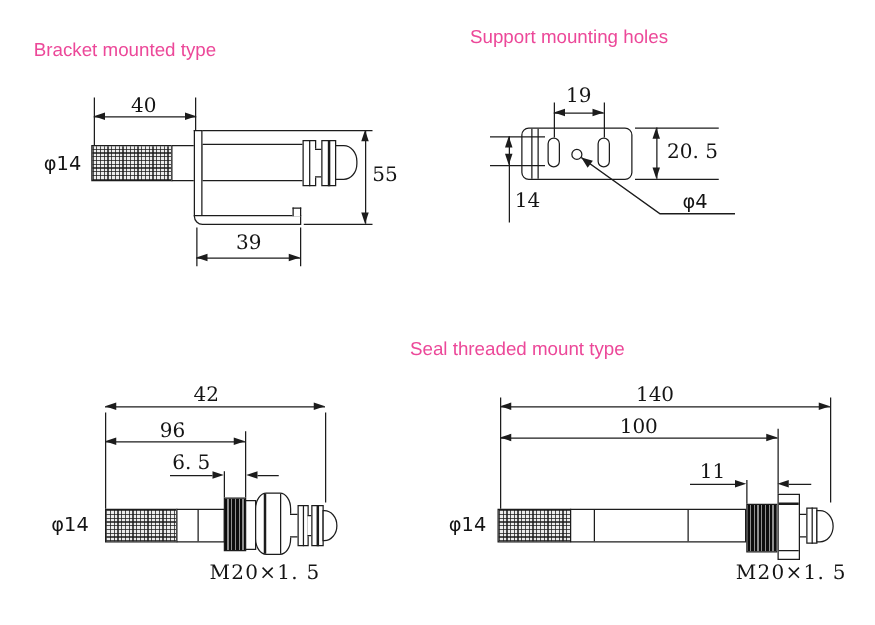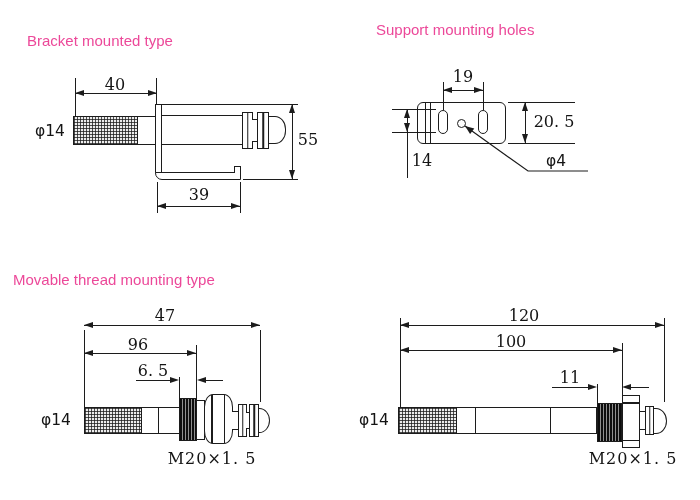--- a/index.html
+++ b/index.html
@@ -108,74 +108,74 @@
   <div class="arr aU" style="left:403.5px;top:109px;"></div>
   <div class="arr aD" style="left:403.5px;top:123px;"></div>
   <div class="dim" style="left:422px;top:160px;">14</div>
 
   <svg class="leader" style="left:455px;top:115px;" width="140" height="65" viewBox="0 0 140 65">
     <polyline points="10,11 73,56 133,56" fill="none" stroke="#1c1c1c" stroke-width="1.2"></polyline>
     <polygon points="10,11 15.1,19.1 19.3,13.5" fill="#1c1c1c"></polygon>
   </svg>
   <div class="dim phi" style="left:556px;top:161px;">φ4</div>
 
-  <div class="title" style="left:13px;top:271px;">Movable thread mounting type</div>
 
   <div class="part knurl" style="left:84px;top:407px;width:58px;height:27px;"></div>
   <div class="part" style="left:141px;top:407px;width:39px;height:27px;"></div>
   <div class="vl" style="left:158px;top:408px;height:25px;"></div>
   <div class="part thread" style="left:179px;top:398px;width:18px;height:43px;"></div>
   <div class="part" style="left:196px;top:400px;width:9px;height:40px;"></div>
   <div class="part barrel" style="left:204px;top:394px;width:29px;height:50px;"></div>
   <div class="part tb" style="left:232px;top:411px;width:7px;height:19px;"></div>
   <div class="part vband" style="left:238px;top:404px;width:9px;height:33px;"></div>
   <div class="part tb" style="left:246px;top:412px;width:4px;height:17px;"></div>
   <div class="part vband" style="left:249px;top:404px;width:10px;height:33px;"></div>
   <div class="part capR" style="left:258px;top:408px;width:12px;height:25px;"></div>
 
   <div class="vl" style="left:84px;top:330px;height:77px;"></div>
   <div class="vl" style="left:260px;top:330px;height:72px;"></div>
   <div class="hl" style="left:84px;top:325px;width:176px;"></div>
   <div class="arr aL" style="left:84px;top:321.5px;"></div>
   <div class="arr aR" style="left:251px;top:321.5px;"></div>
-  <div class="dim" style="left:165px;top:315px;">47</div>
+  <div class="dim" style="left:165px;top:315px;">42</div>
 
   <div class="vl" style="left:196px;top:345px;height:53px;"></div>
   <div class="hl" style="left:84px;top:353px;width:112px;"></div>
   <div class="arr aL" style="left:84px;top:349.5px;"></div>
   <div class="arr aR" style="left:187px;top:349.5px;"></div>
   <div class="dim" style="left:138px;top:344px;">96</div>
 
   <div class="hl" style="left:136px;top:380px;width:34px;"></div>
   <div class="arr aR" style="left:170px;top:376.5px;"></div>
   <div class="vl" style="left:179px;top:377px;height:21px;"></div>
   <div class="arr aL" style="left:197px;top:376.5px;"></div>
   <div class="hl" style="left:206px;top:380px;width:17px;"></div>
   <div class="dim" style="left:153px;top:370px;">6. 5</div>
 
   <div class="dim phi" style="left:56px;top:420px;">φ14</div>
   <div class="dim" style="left:212px;top:458px;letter-spacing:1px;">M20×1. 5</div>
 
+  <div class="title" style="left:328px;top:271px;">Seal threaded mount type</div>
 
   <div class="part knurl" style="left:398px;top:407px;width:59px;height:27px;"></div>
   <div class="part" style="left:456px;top:407px;width:141px;height:27px;"></div>
   <div class="vl" style="left:475px;top:408px;height:25px;"></div>
   <div class="vl" style="left:550px;top:408px;height:25px;"></div>
   <div class="part thread" style="left:597px;top:403px;width:25px;height:39px;"></div>
   <div class="part nut" style="left:622px;top:395px;width:18px;height:53px;"></div>
   <div class="part tb" style="left:640px;top:411px;width:6px;height:19px;"></div>
   <div class="part vband" style="left:645px;top:406px;width:9px;height:29px;"></div>
   <div class="part capR" style="left:653px;top:408px;width:14px;height:26px;"></div>
 
   <div class="vl" style="left:400px;top:318px;height:89px;"></div>
   <div class="vl" style="left:664px;top:318px;height:84px;"></div>
   <div class="hl" style="left:400px;top:325px;width:264px;"></div>
   <div class="arr aL" style="left:400px;top:321.5px;"></div>
   <div class="arr aR" style="left:655px;top:321.5px;"></div>
-  <div class="dim" style="left:524px;top:315px;">120</div>
+  <div class="dim" style="left:524px;top:315px;">140</div>
 
   <div class="vl" style="left:622px;top:343px;height:52px;"></div>
   <div class="hl" style="left:400px;top:350px;width:222px;"></div>
   <div class="arr aL" style="left:400px;top:346.5px;"></div>
   <div class="arr aR" style="left:613px;top:346.5px;"></div>
   <div class="dim" style="left:511px;top:341px;">100</div>
 
   <div class="hl" style="left:552px;top:387px;width:36px;"></div>
   <div class="arr aR" style="left:588px;top:383.5px;"></div>
   <div class="vl" style="left:597px;top:384px;height:19px;"></div>

